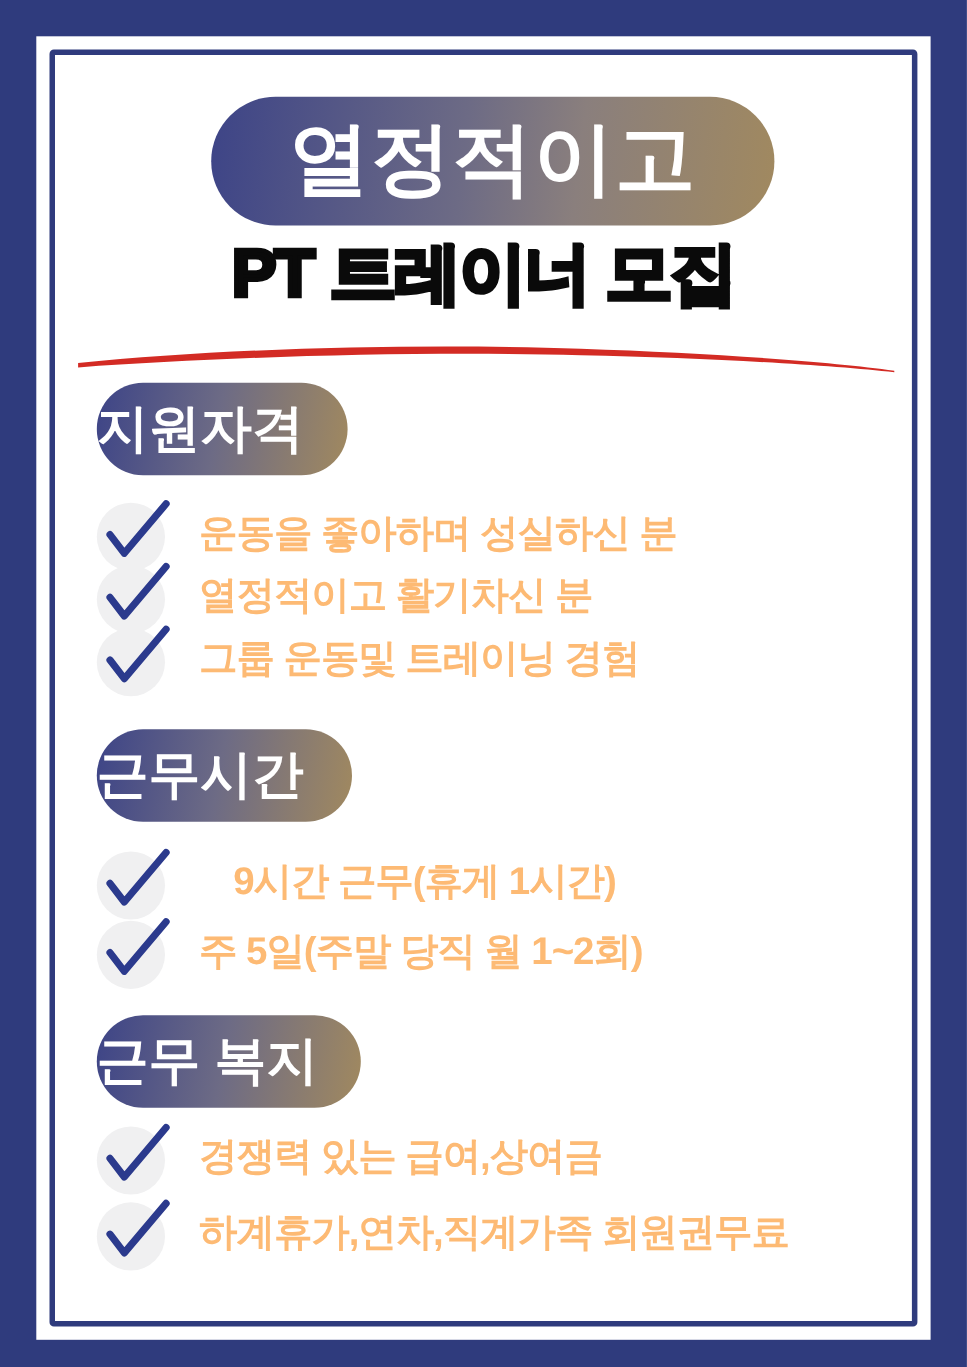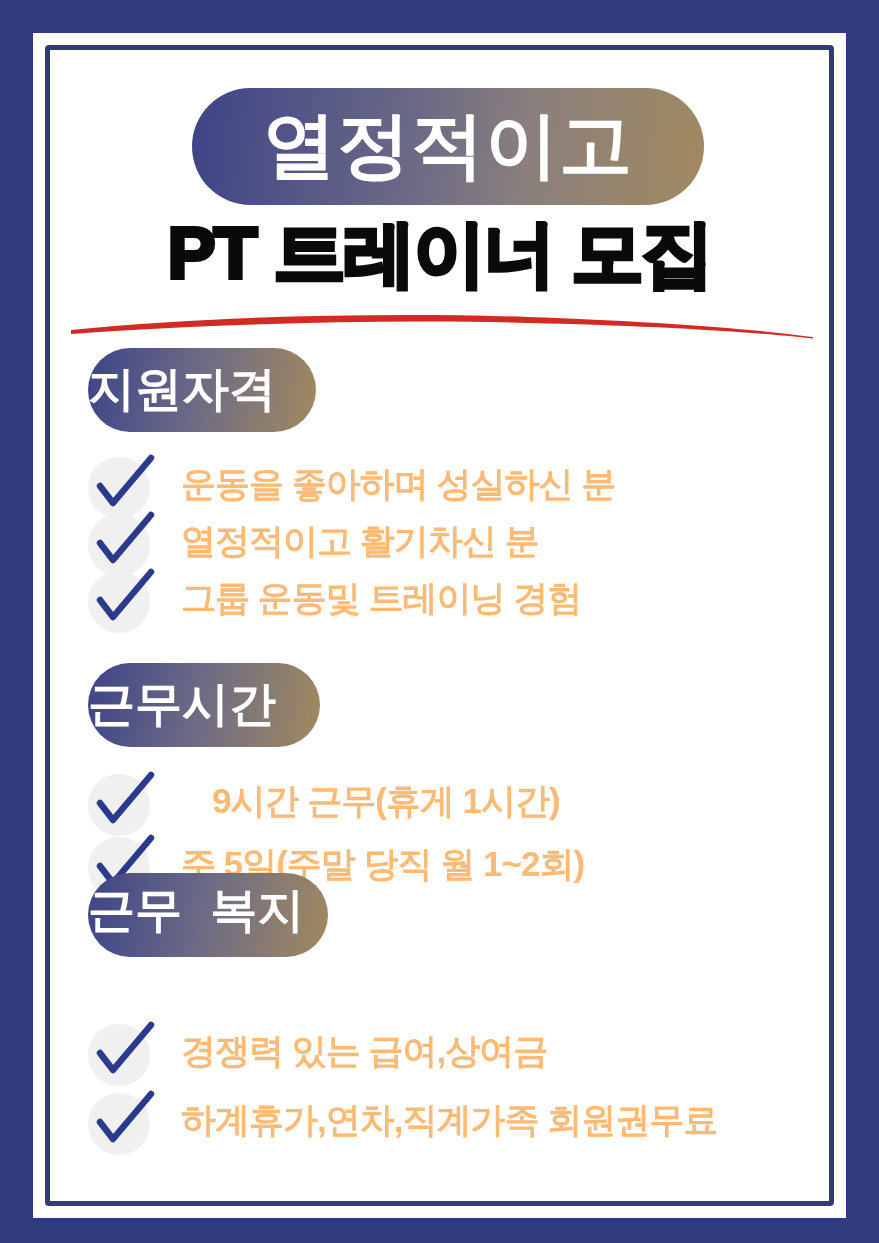--- a/index.html
+++ b/index.html
@@ -55,21 +55,21 @@
     line-height: 1;
     padding-bottom: 4px;
   }
   
   .main-title {
     position: absolute;
     left: 0;
     right: 0;
     top: 216px;
     text-align: center;
-    font-size: 72px;
+    font-size: 61px;
     font-weight: bold;
     color: #0a0a0a;
     -webkit-text-stroke: 4px #0a0a0a;
     letter-spacing: -2px;
     line-height: 1.05;
     white-space: nowrap;
   }
   .underline-svg {
     position: absolute;
     left: 68px;
@@ -91,21 +91,21 @@
   .section-pill span {
     color: #ffffff;
     font-size: 47px;
     font-weight: bold;
     line-height: 1;
     padding-bottom: 4px;
     white-space: nowrap;
   }
   #pill-1 { top: 348px; width: 228px; }
   #pill-2 { top: 663px; width: 232px; }
-  #pill-3 { top: 873px; width: 240px; font-family: Liberation Mono, monospace; }
+  #pill-3 { top: 923px; width: 240px; }
   
   .check-row {
     position: absolute;
     left: 88px;
     height: 64px;
     display: flex;
     align-items: center;
     gap: 17px;
     white-space: nowrap;
   }

